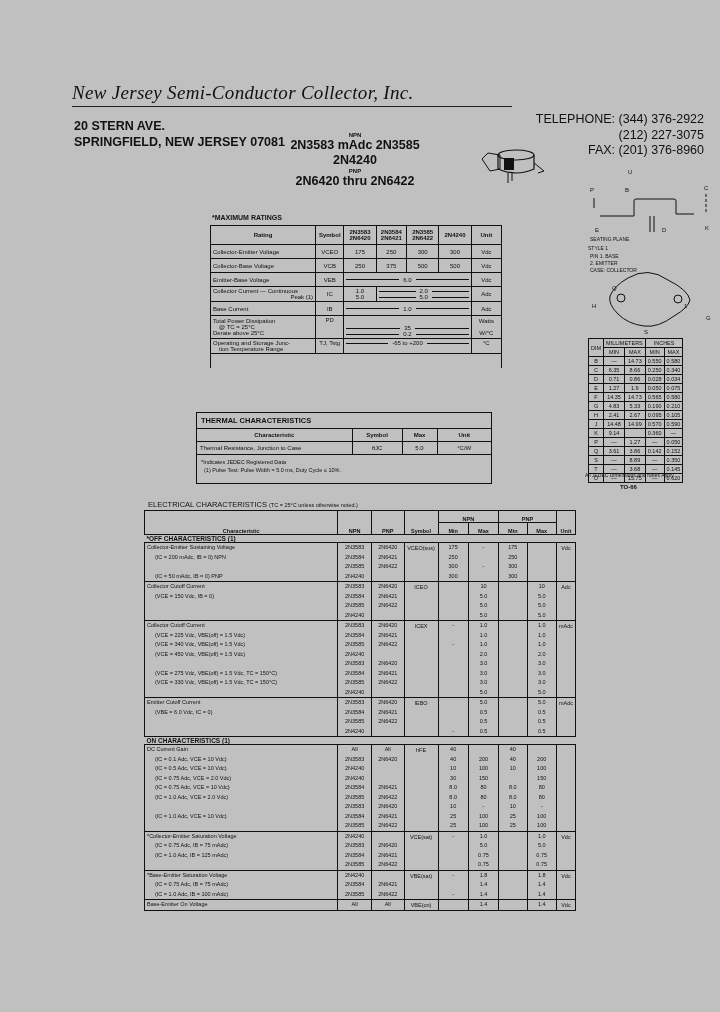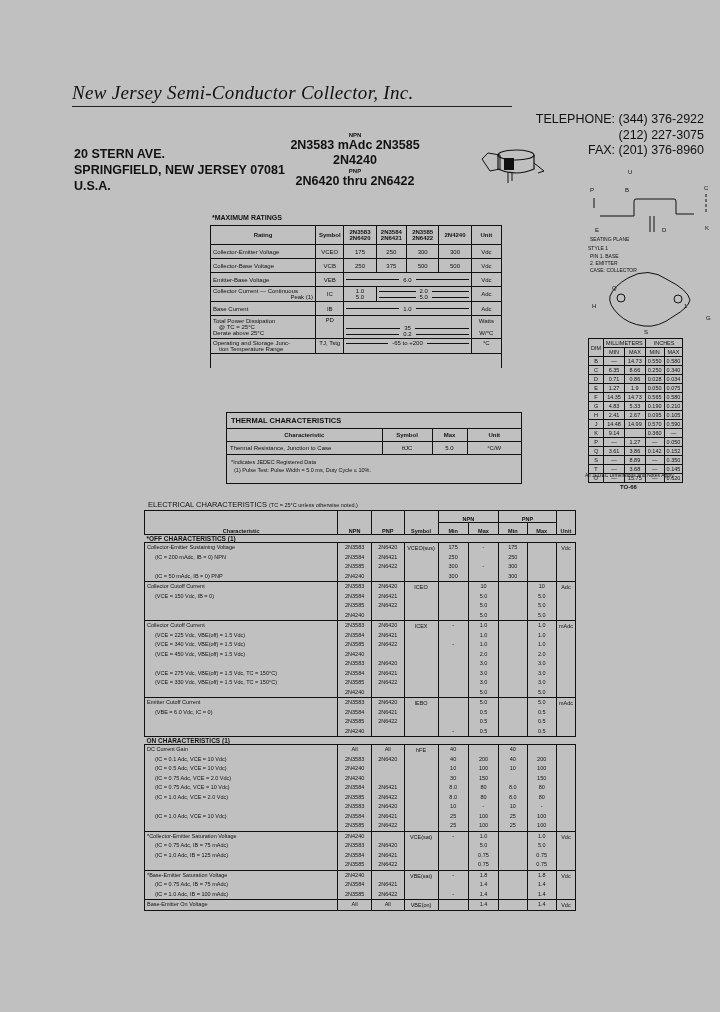--- a/index.html
+++ b/index.html
@@ -8,37 +8,37 @@
     background: #c0c0c0; color: #111;
     font-family: "Liberation Sans", sans-serif;
     position: relative;
   }
   .abs { position: absolute; }
   .company {
     left: 72px; top: 82px; font-family: "Liberation Serif", serif; font-style: italic;
     font-size: 19px; letter-spacing: 0.3px; color: #111;
   }
   .company-rule { left: 72px; top: 106px; width: 440px; height: 0; border-top: 1px solid #222; }
-  .addr { left: 74px; top: 118px; font-size: 12.5px; line-height: 16px; font-weight: bold; color: #111; margin-top: 28px; }
+  .addr { left: 74px; top: 118px; font-size: 12.5px; line-height: 16px; font-weight: bold; color: #111; }
   .addr div { white-space: nowrap; }
   .contact { right: 16px; top: 112px; font-size: 12.5px; line-height: 15.5px; text-align: right; color: #111; }
   .parts { left: 280px; top: 132px; width: 150px; text-align: center; color: #111; }
   .parts .small { font-size: 6px; font-weight: bold; }
   .parts .big { font-size: 12.5px; font-weight: bold; line-height: 15px; }
   .transistor { left: 478px; top: 145px; }
   .pkgdraw { left: 588px; top: 168px; }
   table { border-collapse: collapse; }
   .maxr { left: 210px; top: 225px; font-size: 6px; }
   .maxr-title { left: 212px; top: 214px; font-size: 7px; font-weight: bold; }
   .maxr td { border: 1px solid #111; padding: 1px 2px; height: 11px; vertical-align: middle; }
   .maxr .hd td { font-weight: bold; text-align: center; height: 16px; }
   .c { text-align: center; }
   .arrow { display:flex; align-items:center; justify-content:center; gap:4px; }
   .arrow .ln { flex: 1; border-top: 1px solid #111; height: 0; }
-  .thermal { left: 226px; top: 412px; width: 294px; border: 1px solid #111; height: 70px; }
+  .thermal { left: 196px; top: 412px; width: 294px; border: 1px solid #111; height: 70px; }
   .thermal-title { font-size: 7.5px; font-weight: bold; padding: 3px 4px; }
   .thermal table { font-size: 6px; width: 100%; }
   .thermal td { border-top: 1px solid #111; border-right: 1px solid #111; padding: 1px 3px; height: 10px; }
   .thermal .hd td { font-weight: bold; text-align: center; }
   .notes { font-size: 5.5px; padding: 3px 4px; line-height: 8px; }
   .dimtbl { left: 588px; top: 338px; font-size: 5.5px; }
   .dimtbl td { border: 1px solid #111; padding: 0 2px; height: 8px; text-align: center; }
   .dimnote { left: 585px; top: 472px; font-size: 5px; }
   .pkgname { left: 620px; top: 484px; font-size: 6px; font-weight: bold; }
   .elec-title { left: 148px; top: 500px; font-size: 7.5px; font-weight: bold; }
@@ -51,21 +51,20 @@
 </style>
 </head>
 <body>
 
 <div class="abs company">New Jersey Semi-Conductor Collector, Inc.</div>
 <div class="abs company-rule"></div>
 
 <div class="abs addr">
   <div>20 STERN AVE.</div>
   <div>SPRINGFIELD, NEW JERSEY 07081</div>
-  <div>U.S.A.</div>
 </div>
 
 <div class="abs contact">
   <div>TELEPHONE: (344) 376-2922</div>
   <div>(212) 227-3075</div>
   <div>FAX: (201) 376-8960</div>
 </div>
 
 <div class="abs parts">
   <div class="small">NPN</div>

